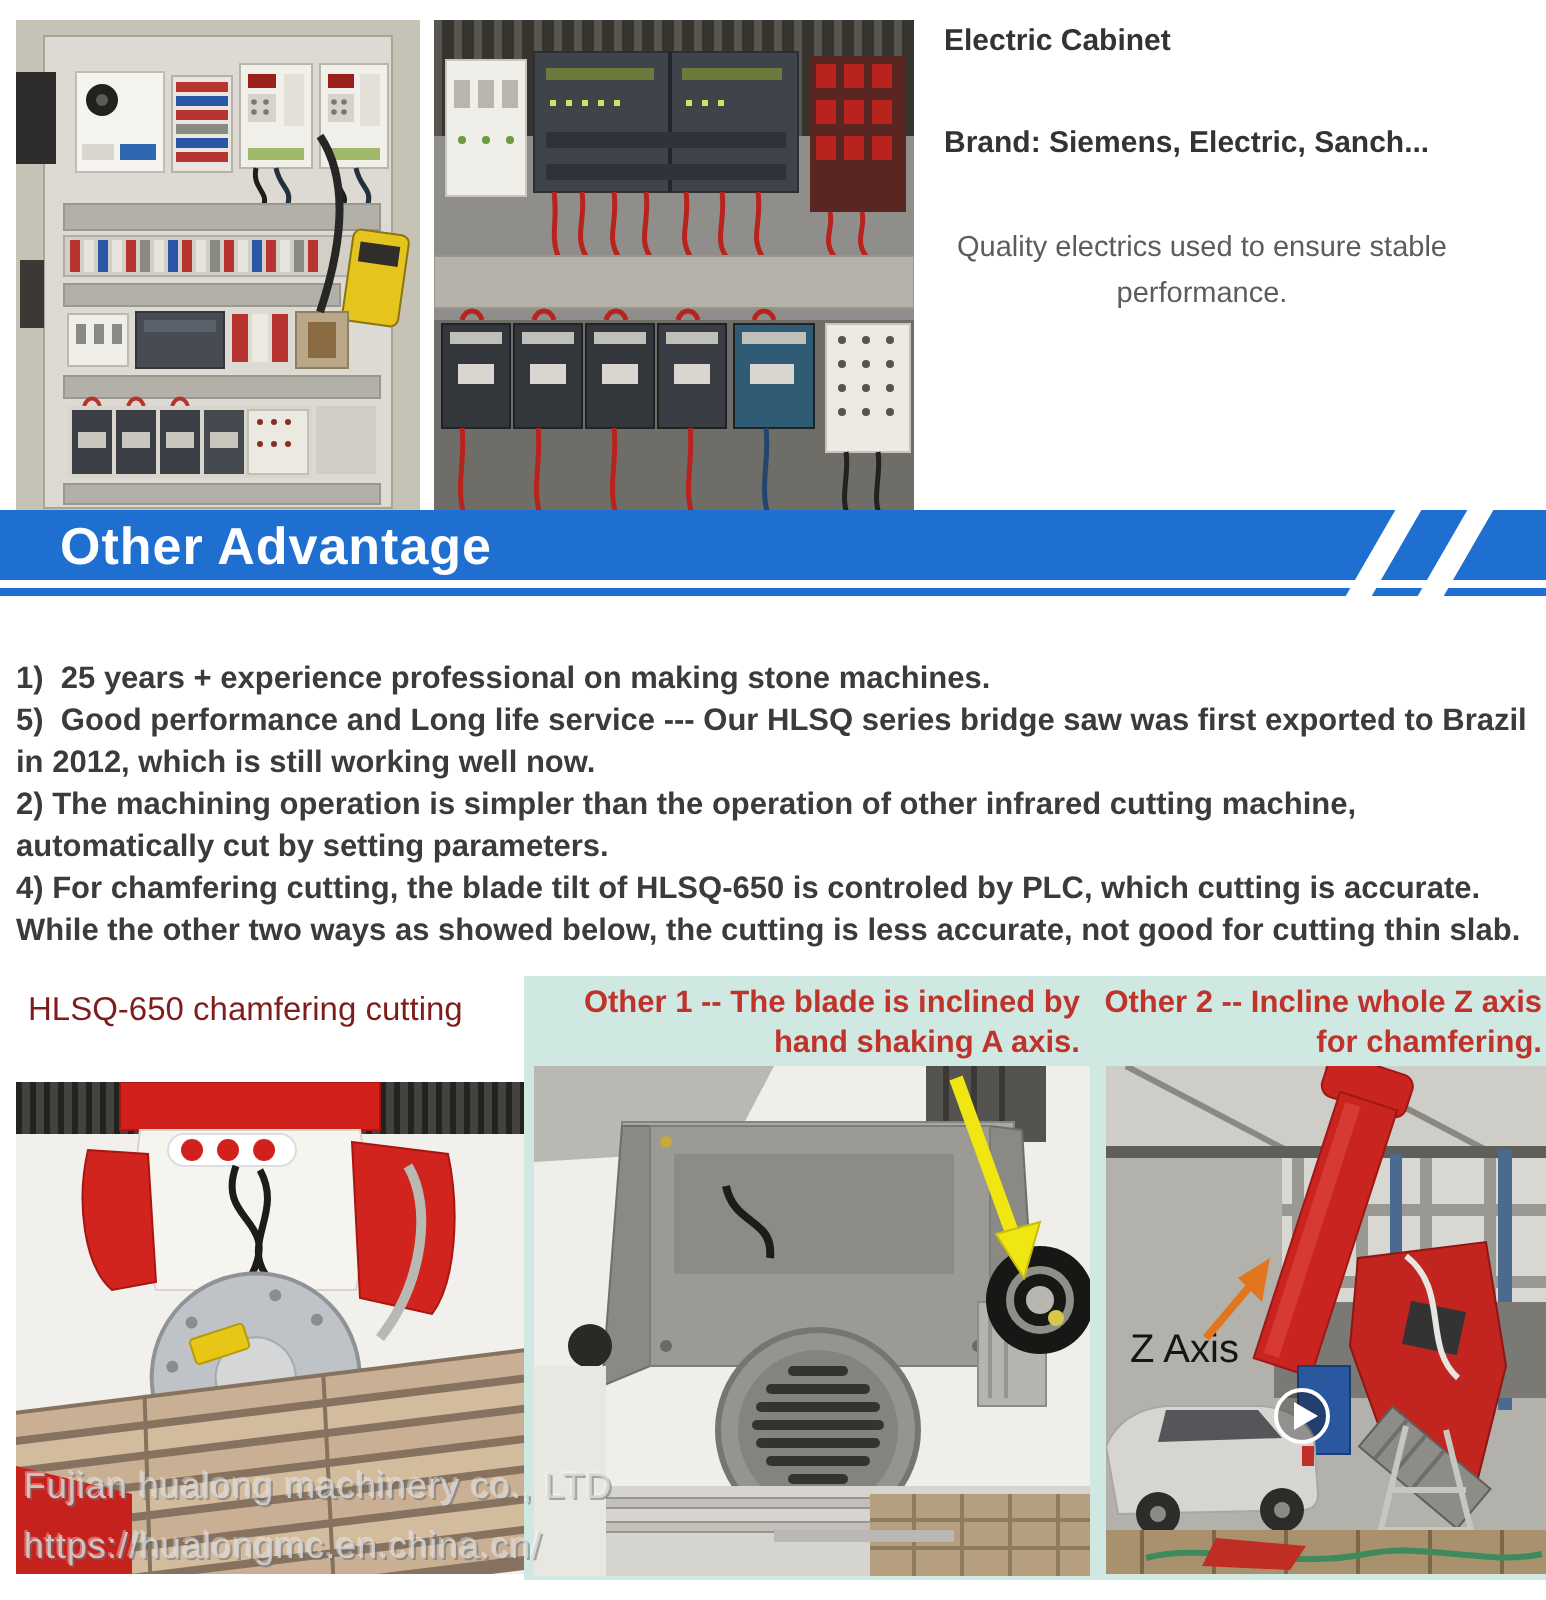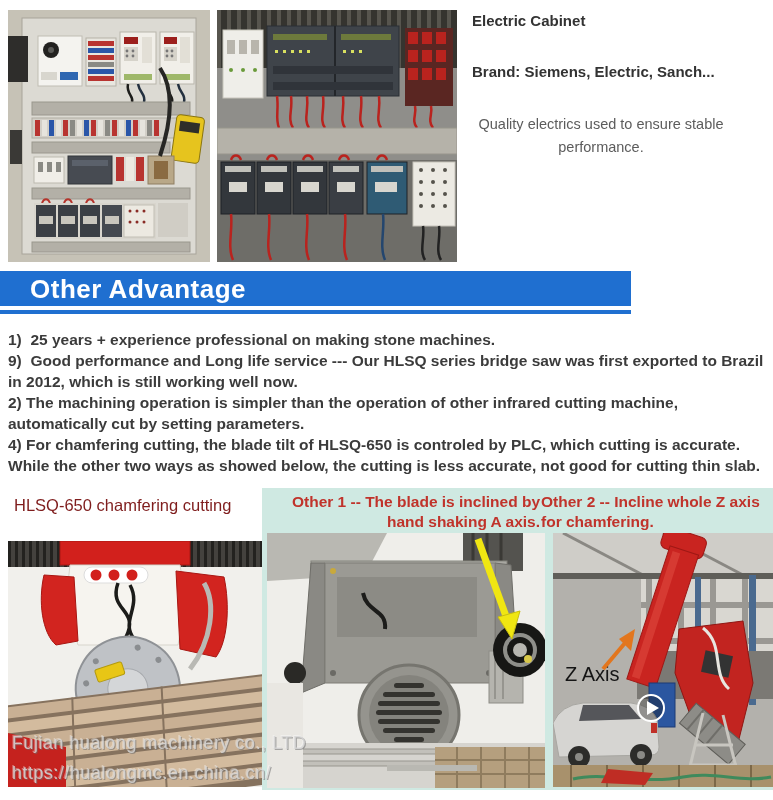--- a/index.html
+++ b/index.html
@@ -10,42 +10,42 @@
   .photo{position:absolute;overflow:hidden;background:#b91c1c;}
   .photo svg{display:block;}
 
   
   .top-text{position:absolute;left:472px;top:12px;width:288px;}
   .top-title{margin:0;font-size:15px;font-weight:bold;color:#333;}
   .top-brand{margin:34px 0 0 0;font-size:15px;font-weight:bold;color:#333;}
   .top-desc{margin:33px 0 0 0;width:258px;font-size:14.5px;color:#5c5c5c;line-height:23px;text-align:center;}
 
   
-  .banner{position:absolute;left:0;top:271px;width:631px;height:43px;overflow:hidden;}
+  .banner{position:absolute;left:0;top:255px;width:773px;height:43px;overflow:hidden;}
   .banner-bar{position:absolute;left:0;right:0;top:0;height:35px;background:#1f6fd0;}
   .banner-underline{position:absolute;left:0;right:0;bottom:0;height:4px;background:#1f6fd0;}
   .banner-title{
     position:absolute;left:30px;top:3px;color:#fff;font-size:26px;font-weight:bold;
     letter-spacing:.5px;z-index:2;
   }
   .slash{position:absolute;top:-4px;height:52px;width:13px;background:#fff;
     transform:skewX(-30deg);transform-origin:top left;z-index:3;}
   .slash.s1{left:700px;}
   .slash.s2{left:736px;}
 
   
   .advantages{position:absolute;left:8px;top:329px;width:757px;color:#3b3b3b;}
   .advantages p{margin:0;font-size:15.5px;font-weight:bold;line-height:21px;white-space:pre-wrap;}
 
   
   .left-title{position:absolute;left:14px;top:496px;font-size:16.5px;font-weight:normal;color:#7f1d1d;}
   .teal-panel{position:absolute;left:262px;top:488px;width:511px;height:302px;background:#cfe9e2;}
   .other-head{position:absolute;top:4px;font-size:15.5px;font-weight:bold;color:#c0332b;line-height:20px;}
   .other1{left:6px;width:272px;text-align:right;}
-  .other2{right:0;width:232px;text-align:left;padding-right:2px;box-sizing:border-box;}
+  .other2{right:0;width:232px;text-align:right;padding-right:2px;box-sizing:border-box;}
 
   
   .watermark{
     position:absolute;left:12px;z-index:30;font-size:18px;letter-spacing:.5px;
     color:rgba(214,214,214,.85);white-space:nowrap;
     text-shadow:1px 1px 0 rgba(110,110,110,.55), -1px -1px 0 rgba(255,255,255,.35);
   }
   .wm1{top:733px;}
   .wm2{top:763px;}
 </style>
@@ -283,21 +283,21 @@
   <div class="banner">
     <div class="banner-bar"></div>
     <div class="banner-underline"></div>
     <span class="banner-title">Other Advantage</span>
     <div class="slash s1"></div>
     <div class="slash s2"></div>
   </div>
 
   <div class="advantages">
     <p>1)  25 years + experience professional on making stone machines.</p>
-    <p>9)  Good performance and Long life service --- Our HLSQ series bridge saw was first exported to Brazil in 2012, which is still working well now.</p>
+    <p>5)  Good performance and Long life service --- Our HLSQ series bridge saw was first exported to Brazil in 2012, which is still working well now.</p>
     <p>2) The machining operation is simpler than the operation of other infrared cutting machine, automatically cut by setting parameters.</p>
     <p>4) For chamfering cutting, the blade tilt of HLSQ-650 is controled by PLC, which cutting is accurate. While the other two ways as showed below, the cutting is less accurate, not good for cutting thin slab.</p>
   </div>
 
   <div class="left-title">HLSQ-650 chamfering cutting</div>
 
   <div class="teal-panel">
     <div class="other-head other1">Other 1 -- The blade is inclined by hand shaking A axis.</div>
     <div class="other-head other2">Other 2 -- Incline whole Z axis for chamfering.</div>
   </div>

